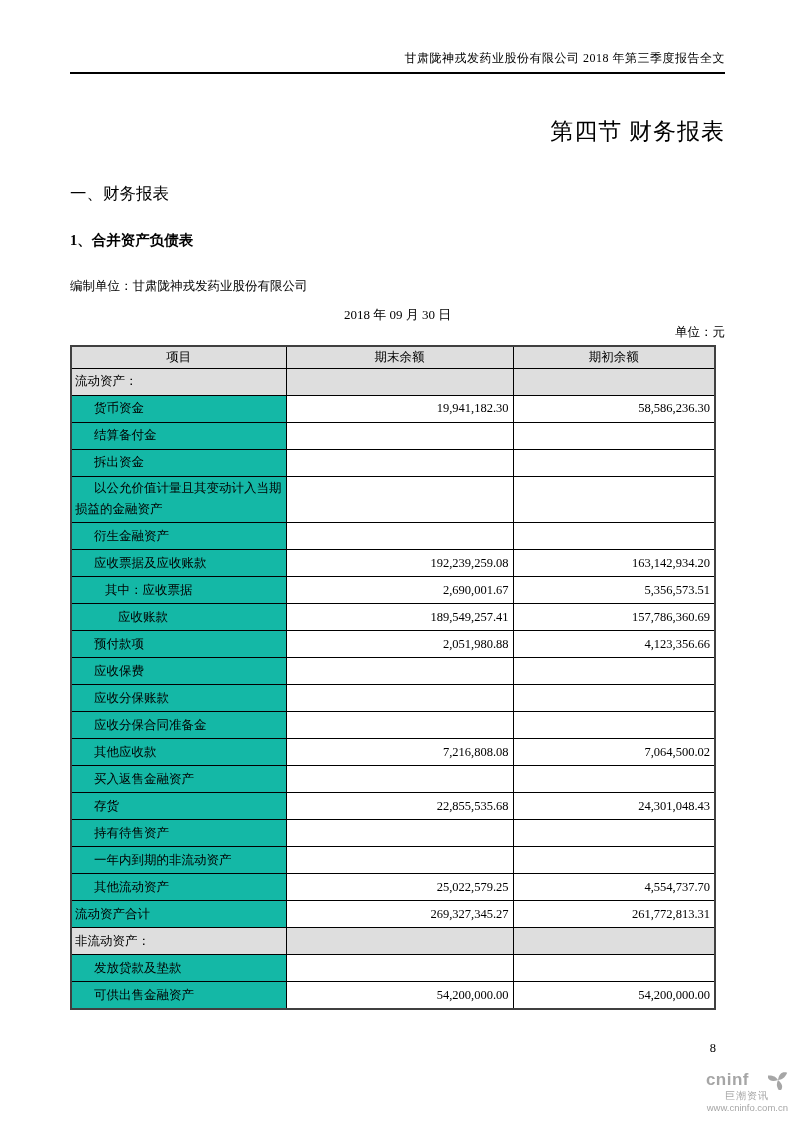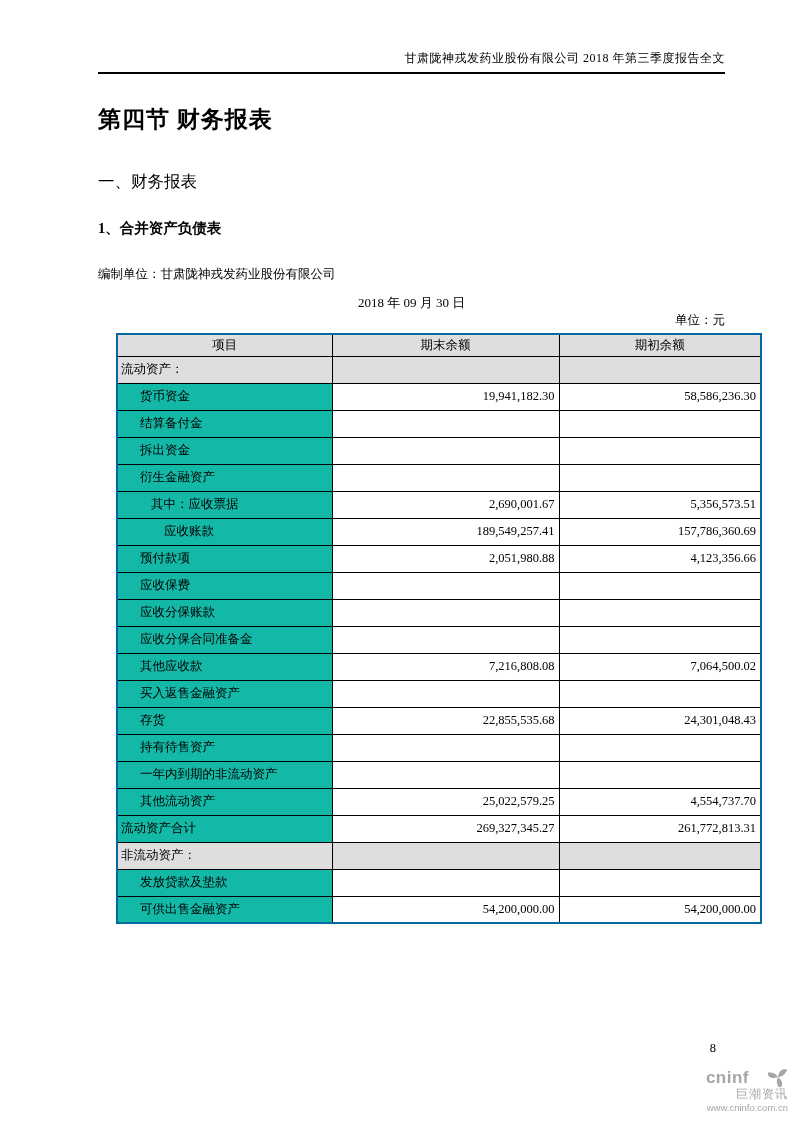--- a/index.html
+++ b/index.html
@@ -7,35 +7,35 @@
     background: #ffffff;
   }
   .page {
     position: relative;
     width: 793px; height: 1122px;
     background: #ffffff;
     color: #000000;
     font-family: "Liberation Serif", "DejaVu Serif", serif;
     overflow: hidden;
   }
-  .content { padding: 0 68px 0 98px; }
+  .content { padding: 0 68px 0 70px; }
 
   .doc-header {
     padding-top: 50px;
     padding-bottom: 5px;
     border-bottom: 2px solid #000;
     text-align: right;
     font-size: 12px;
     letter-spacing: 0.5px;
   }
   .main-title {
-    margin-top: 30px;
-    text-align: left;
+    margin-top: 42px;
+    text-align: right;
     font-size: 23px;
-    font-weight: bold;
+    font-weight: normal;
     letter-spacing: 1px;
   }
   .h-section {
     margin-top: 36px;
     font-size: 16.5px;
     font-weight: normal;
   }
   .h-sub {
     margin-top: 26px;
     font-size: 14.5px;
@@ -51,25 +51,25 @@
     font-size: 13px;
   }
   .unit-line {
     margin-top: 0;
     text-align: right;
     font-size: 12.5px;
   }
 
   table.bs {
     margin-top: 4px;
-    margin-left: 18px;
+    margin-left: 0;
     border-collapse: collapse;
     table-layout: fixed;
     width: 644px;
-    border: 2px solid #0369a1;
+    border: 2px solid #404040;
   }
   table.bs th, table.bs td {
     border: 1px solid #000;
     font-size: 12.5px;
     font-weight: normal;
     padding: 1px 4px;
     vertical-align: middle;
     overflow: hidden;
   }
   table.bs thead tr { height: 22px; }
@@ -115,23 +115,24 @@
   }
   .logo-word {
     font-family: "Liberation Sans", sans-serif;
     font-weight: bold;
     font-size: 17px;
     letter-spacing: 0.5px;
     color: #a6a6a6;
   }
   .logo-swirl { display: inline-block; width: 20px; height: 20px; }
   .logo-cn {
-    font-size: 12px;
+    font-size: 10px;
     margin-top: 1px;
     letter-spacing: 1px;
+    text-align: center;
   }
   .logo-url {
     font-family: "Liberation Sans", sans-serif;
     font-size: 9.5px;
     margin-top: 2px;
   }
 </style>
 </head>
 <body>
 
@@ -182,23 +183,33 @@
             <td class="c-label ind1">结算备付金</td>
             <td class="c-num"></td>
             <td class="c-num"></td>
           </tr>
           <tr>
             <td class="c-label ind1">拆出资金</td>
             <td class="c-num"></td>
             <td class="c-num"></td>
           </tr>
           <tr>
+            <td class="c-label hang">以公允价值计量且其变动计入当期损益的金融资产</td>
+            <td class="c-num"></td>
+            <td class="c-num"></td>
+          </tr>
+          <tr>
             <td class="c-label ind1">衍生金融资产</td>
             <td class="c-num"></td>
             <td class="c-num"></td>
+          </tr>
+          <tr>
+            <td class="c-label ind1">应收票据及应收账款</td>
+            <td class="c-num">192,239,259.08</td>
+            <td class="c-num">163,142,934.20</td>
           </tr>
           <tr>
             <td class="c-label ind2">其中：应收票据</td>
             <td class="c-num">2,690,001.67</td>
             <td class="c-num">5,356,573.51</td>
           </tr>
           <tr>
             <td class="c-label ind3">应收账款</td>
             <td class="c-num">189,549,257.41</td>
             <td class="c-num">157,786,360.69</td>

